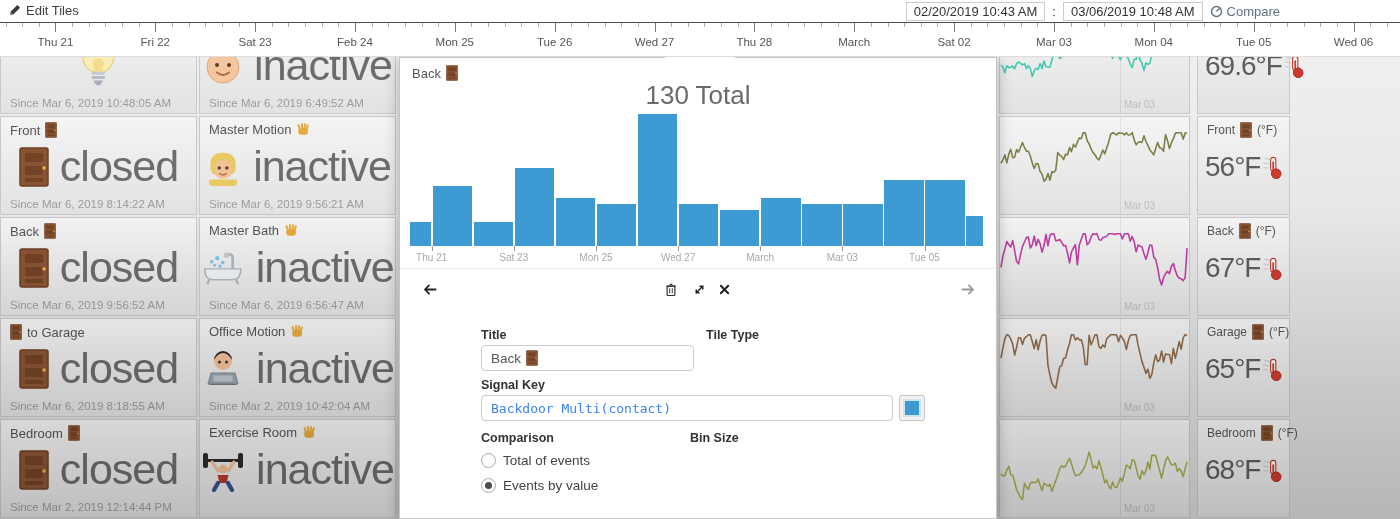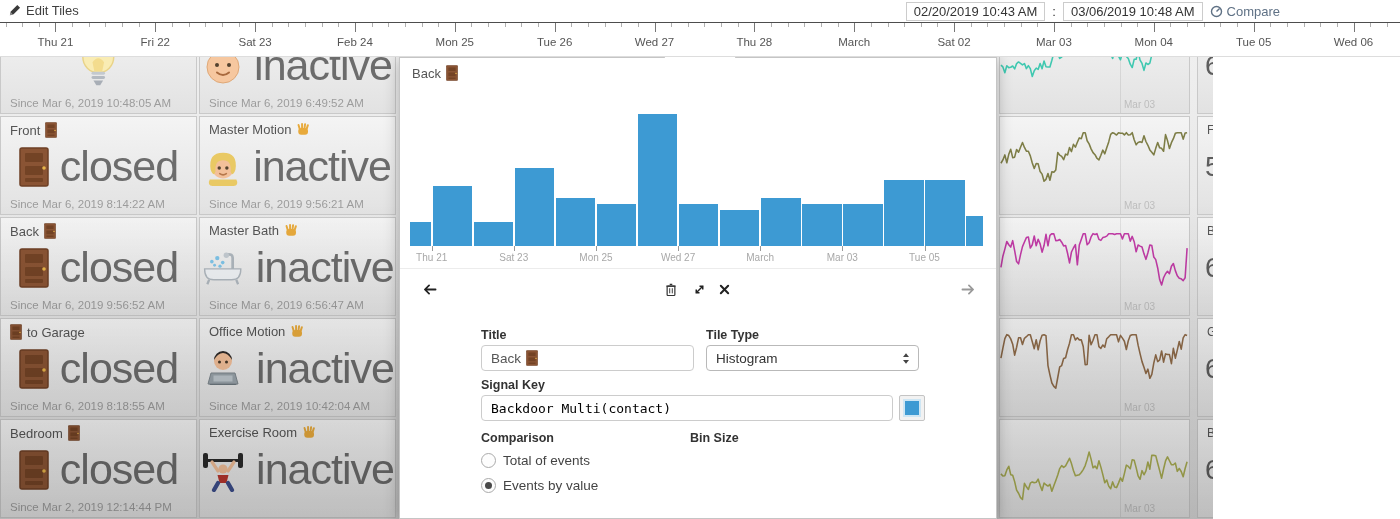--- a/index.html
+++ b/index.html
@@ -15,21 +15,21 @@
   .date-sep{color:#333;font-size:13px}
   .compare{display:flex;align-items:center;gap:4px;color:#5f7185;font-size:13px;cursor:pointer}
   
   #timeline{position:absolute;left:0;top:22px;width:1400px;height:33px;background:#fff;
             border-top:1px solid #4d4d4d;border-bottom:1px solid #ddd;z-index:29}
   .tick{position:absolute;top:0;width:1px;background:#8a8a8a}
   .tick.minor{height:4px;background:#b0b0b0}
   .tick.major{height:9px;background:#777}
   .tick-label{position:absolute;top:13px;transform:translateX(-50%);font-size:11.5px;color:#555;white-space:nowrap}
   
-  #dashboard{position:absolute;left:0;top:55px;width:1213px;height:464px;overflow:hidden;
+  #dashboard{position:absolute;left:0;top:55px;width:1400px;height:464px;overflow:hidden;
              background:linear-gradient(180deg,#efefef,#d9d9d9)}
   #dim{position:absolute;left:0;top:0;right:0;bottom:0;z-index:3;pointer-events:none;
        background:linear-gradient(180deg,rgba(0,0,0,0) 32%,rgba(0,0,0,0.10) 72%,rgba(0,0,0,0.16) 100%)}
   .tile{position:absolute;box-sizing:border-box;border:1px solid #c9c9c9;
         background:linear-gradient(180deg,#f4f4f4,#e2e2e2)}
   .tile-header{position:absolute;left:9px;top:5px;display:flex;align-items:center;gap:5px;
                font-size:13px;color:#555;white-space:nowrap}
   .tile-body{position:absolute;left:0;right:0;top:20px;bottom:18px;display:flex;
              align-items:center;justify-content:center;gap:11px}
   .status-text{font-size:43px;color:#6c6c6c;letter-spacing:-1px;line-height:1}
@@ -662,20 +662,21 @@
         <span class="h-icon i-door">
             <svg viewBox="0 0 30 40">
               <rect x="1" y="1" width="28" height="38" rx="2" fill="#8a5434" stroke="#6e3f24" stroke-width="1.5"></rect>
               <rect x="6" y="6" width="18" height="9" rx="1" fill="#734325"></rect>
               <rect x="6" y="19" width="18" height="9" rx="1" fill="#734325"></rect>
               <rect x="6" y="31" width="18" height="4" rx="1" fill="#734325"></rect>
               <circle cx="25" cy="21" r="1.8" fill="#e8b54a"></circle>
             </svg>
           </span>
       </div>
+      <div class="chart-title">130 Total</div>
       <div id="histogram">
           <div class="hbar" style="left: 0.8px; width: 21.2px; height: 24px; background: rgb(61, 154, 211);"></div>
           <div class="hbar" style="left: 23.5px; width: 39.6px; height: 60px; background: rgb(61, 154, 211);"></div>
           <div class="hbar" style="left: 64.5px; width: 39.6px; height: 24px; background: rgb(61, 154, 211);"></div>
           <div class="hbar" style="left: 105.6px; width: 39.6px; height: 78px; background: rgb(61, 154, 211);"></div>
           <div class="hbar" style="left: 146.6px; width: 39.6px; height: 48px; background: rgb(61, 154, 211);"></div>
           <div class="hbar" style="left: 187.7px; width: 39.6px; height: 42px; background: rgb(61, 154, 211);"></div>
           <div class="hbar" style="left: 228.8px; width: 39.6px; height: 132px; background: rgb(61, 154, 211);"></div>
           <div class="hbar" style="left: 269.8px; width: 39.6px; height: 42px; background: rgb(61, 154, 211);"></div>
           <div class="hbar" style="left: 310.9px; width: 39.6px; height: 36px; background: rgb(61, 154, 211);"></div>
@@ -749,33 +750,24 @@
               <rect x="1" y="1" width="28" height="38" rx="2" fill="#8a5434" stroke="#6e3f24" stroke-width="1.5"></rect>
               <rect x="6" y="6" width="18" height="9" rx="1" fill="#734325"></rect>
               <rect x="6" y="19" width="18" height="9" rx="1" fill="#734325"></rect>
               <rect x="6" y="31" width="18" height="4" rx="1" fill="#734325"></rect>
               <circle cx="25" cy="21" r="1.8" fill="#e8b54a"></circle>
             </svg>
           </span>
       </div>
 
       <div class="f-label" style="left:306px;top:270px">Tile Type</div>
-      <div class="f-select" style="left:306px;top:287px;width:213px">
-        <span>Histogram</span>
-        <span class="sel-arrows icn">
-            <svg width="8" height="13" viewBox="0 0 8 13">
-              <path d="M1 5L4 1.2 7 5z" fill="#444"></path>
-              <path d="M1 8L4 11.8 7 8z" fill="#444"></path>
-            </svg>
-          </span>
-      </div>
 
       <div class="f-label" style="left:81px;top:320px">Signal Key</div>
       <div class="f-input mono" id="signal-key-input" style="left:81px;top:337px;width:412px">
-        <span style="color: #000000;">Backdoor Multi(contact)</span>
+        <span style="color: #3b82f6;">Backdoor Multi(contact)</span>
       </div>
       <div class="swatch-btn" style="left:499px;top:337px">
         <div class="swatch-inner" id="swatch-inner" style="background: rgb(61, 154, 211);"></div>
       </div>
 
       <div class="f-label" style="left:81px;top:373px">Comparison</div>
       <div id="comparison-options">
           <div class="radio-row" style="left: 81px; top: 395px; position: absolute;">
             <span class="radio"></span>
             <span>Total of events</span>

